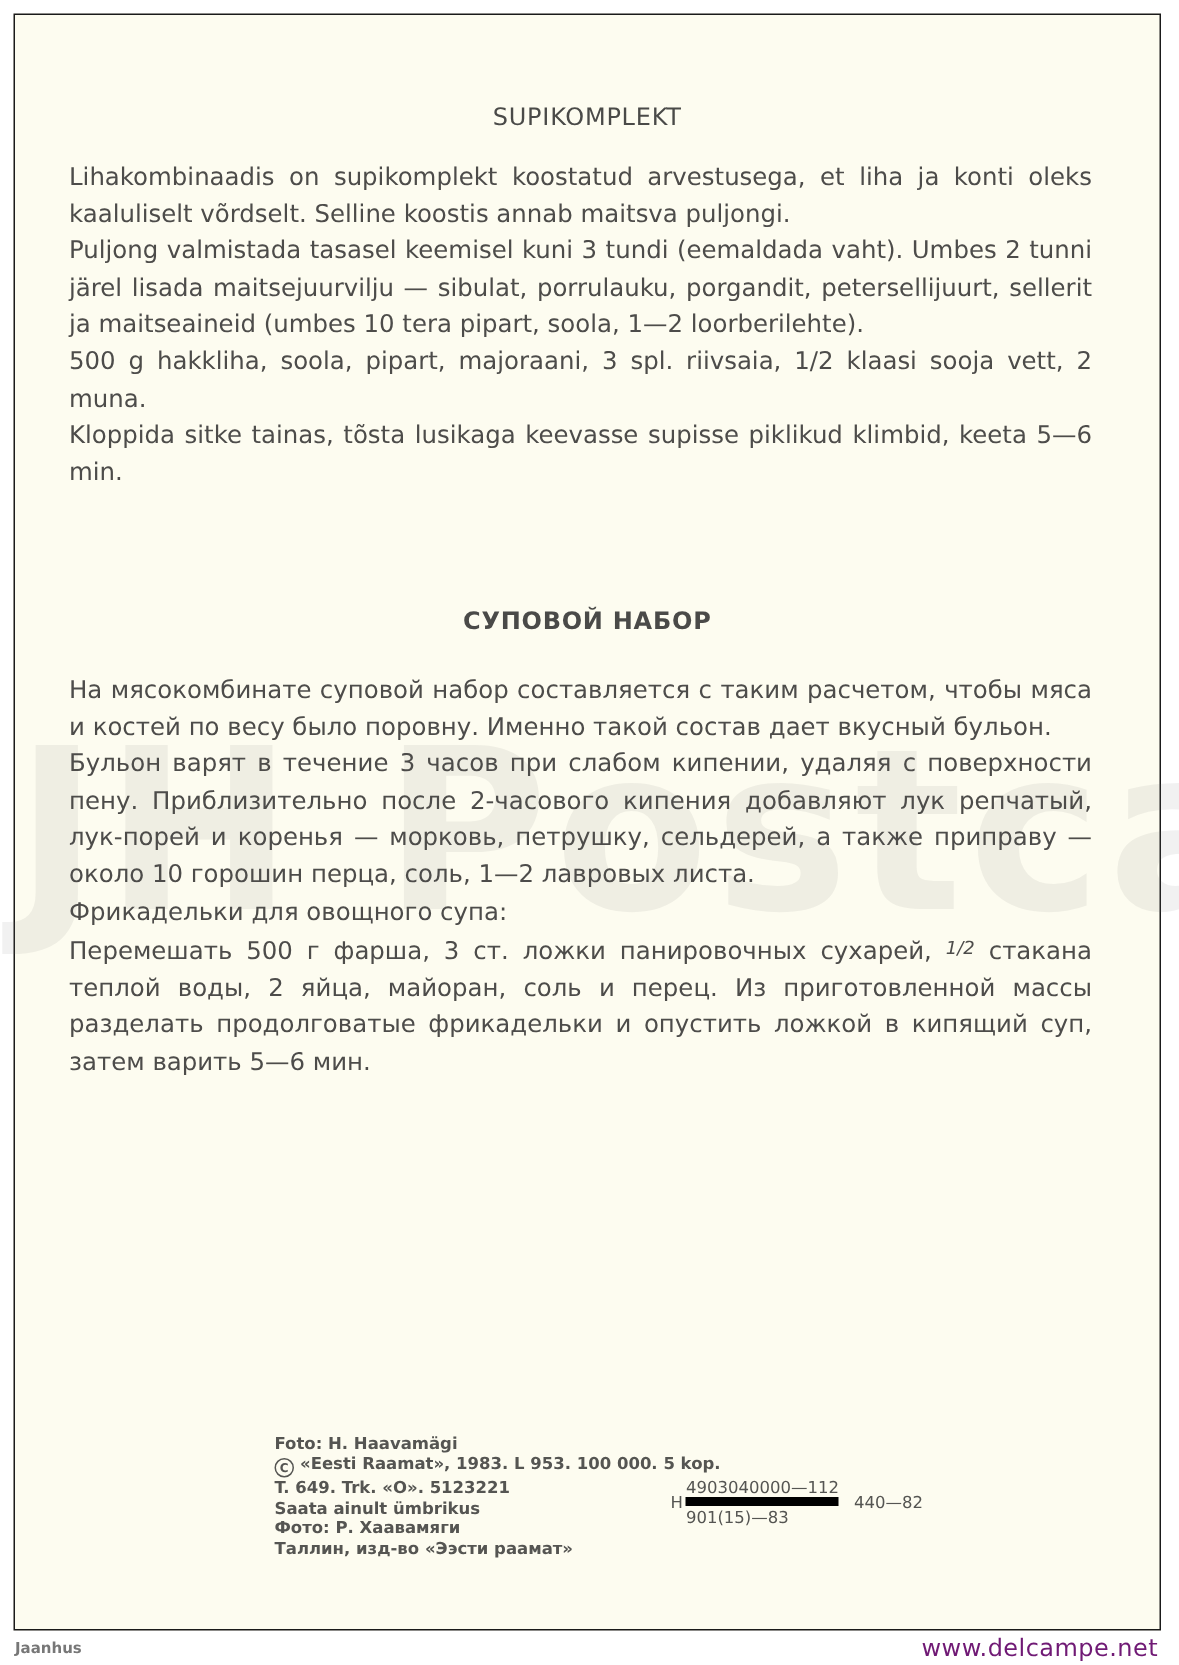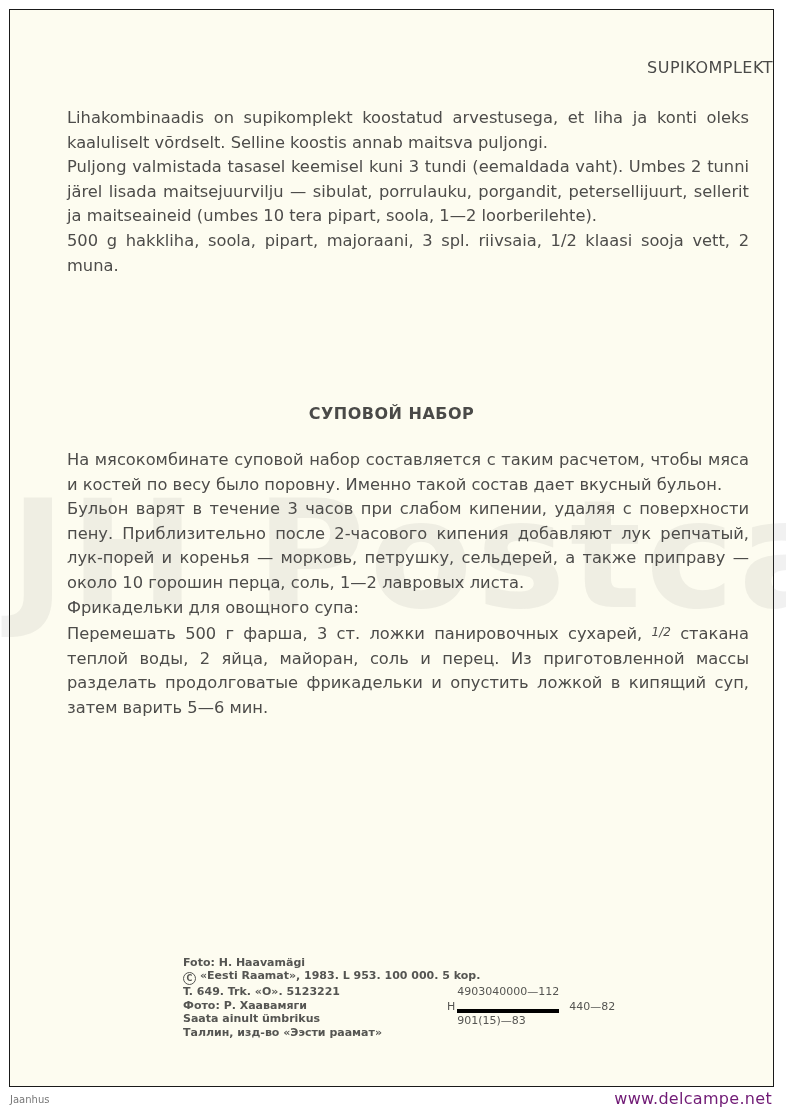--- a/index.html
+++ b/index.html
@@ -41,25 +41,25 @@
     }
     .title {
       position: absolute;
       left: 0;
       width: 100%;
       text-align: center;
       font-size: 16px;
       color: #4a4a48;
       letter-spacing: 0.5px;
     }
-    .title-et { top: 48px; text-align: right; }
+    .title-et { top: 58px; }
     .title-ru { top: 394px; font-weight: bold; }
     .body-text {
       position: absolute;
-      left: 57px;
+      left: 36px;
       width: 682px;
       font-size: 16.3px;
       line-height: 24.6px;
       color: #4d4c4a;
       text-align: justify;
     }
     .body-et { top: 96px; }
     .body-ru { top: 438px; }
     .body-text .para {
       margin: 0;
@@ -102,31 +102,32 @@
       display: flex;
       align-items: center;
     }
     .index-code .h { margin-right: 2px; }
     .index-code .fraction {
       display: inline-flex;
       flex-direction: column;
       line-height: 13px;
     }
     .index-code .num {
-      border-bottom: 4px solid #000000;
-      padding-bottom: 11px;
+      border-bottom: 6px solid #000000;
+      padding-bottom: 0;
     }
     .index-code .den { padding-top: 1px; }
     .index-code .tail { margin-left: 10px; }
     .footer-left {
       position: absolute;
       left: 10px;
       top: 1094px;
       font-size: 10px;
       color: #777;
+      font-weight: bold;
     }
     .footer-right {
       position: absolute;
       right: 14px;
       top: 1089px;
       font-size: 16px;
       color: #701a75;
       letter-spacing: 0.3px;
     }
   </style>
@@ -135,42 +136,43 @@
 
 <div class="card">
   <div class="watermark-big">JH Postcards</div>
 
   <div class="title title-et">SUPIKOMPLEKT</div>
 
   <div class="body-text body-et">
     <p class="para">Lihakombinaadis on supikomplekt koostatud arvestusega, et liha ja konti oleks kaaluliselt võrdselt. Selline koostis annab maitsva puljongi.</p>
     <p class="para">Puljong valmistada tasasel keemisel kuni 3 tundi (eemaldada vaht). Umbes 2 tunni järel lisada maitsejuurvilju — sibulat, porrulauku, porgandit, petersellijuurt, sellerit ja maitseaineid (umbes 10 tera pipart, soola, 1—2 loorberilehte).</p>
     <p class="para">500 g hakkliha, soola, pipart, majoraani, 3 spl. riivsaia, 1/2 klaasi sooja vett, 2 muna.</p>
+    <p class="para">Kloppida sitke tainas, tõsta lusikaga keevasse supisse piklikud klimbid, keeta 5—6 min.</p>
   </div>
 
   <div class="title title-ru">СУПОВОЙ НАБОР</div>
 
   <div class="body-text body-ru">
     <p class="para">На мясокомбинате суповой набор составляется с таким расчетом, чтобы мяса и костей по весу было поровну. Именно такой состав дает вкусный бульон.</p>
     <p class="para">Бульон варят в течение 3 часов при слабом кипении, удаляя с поверхности пену. Приблизительно после 2-часового кипения добавляют лук репчатый, лук-порей и коренья — морковь, петрушку, сельдерей, а также приправу — около 10 горошин перца, соль, 1—2 лавровых листа.</p>
     <p class="para">Фрикадельки для овощного супа:</p>
     <p class="para">
       <span>Перемешать 500 г фарша, 3 ст. ложки панировочных сухарей,</span>
       <span class="frac">1/2</span><span> стакана теплой воды, 2 яйца, майоран, соль и перец. Из приготовленной массы разделать продолговатые фрикадельки и опустить ложкой в кипящий суп, затем варить 5—6 мин.</span>
     </p>
   </div>
 
   <div class="colophon">
     <div class="line">Foto: H. Haavamägi</div>
     <div class="line">
       <span class="copy-sym">C</span><span>«Eesti Raamat», 1983. L 953. 100 000. 5 kop.</span>
     </div>
     <div class="line">T. 649. Trk. «O». 5123221</div>
+    <div class="line">Saata ainult ümbrikus</div>
     <div class="line">Фото: Р. Хаавамяги</div>
-    <div class="line">Saata ainult ümbrikus</div>
     <div class="line">Таллин, изд-во «Ээсти раамат»</div>
   </div>
 
   <div class="index-code">
     <span class="h">Н</span>
     <span class="fraction">
       <span class="num">4903040000—112</span>
       <span class="den">901(15)—83</span>
     </span>
     <span class="tail">440—82</span>

